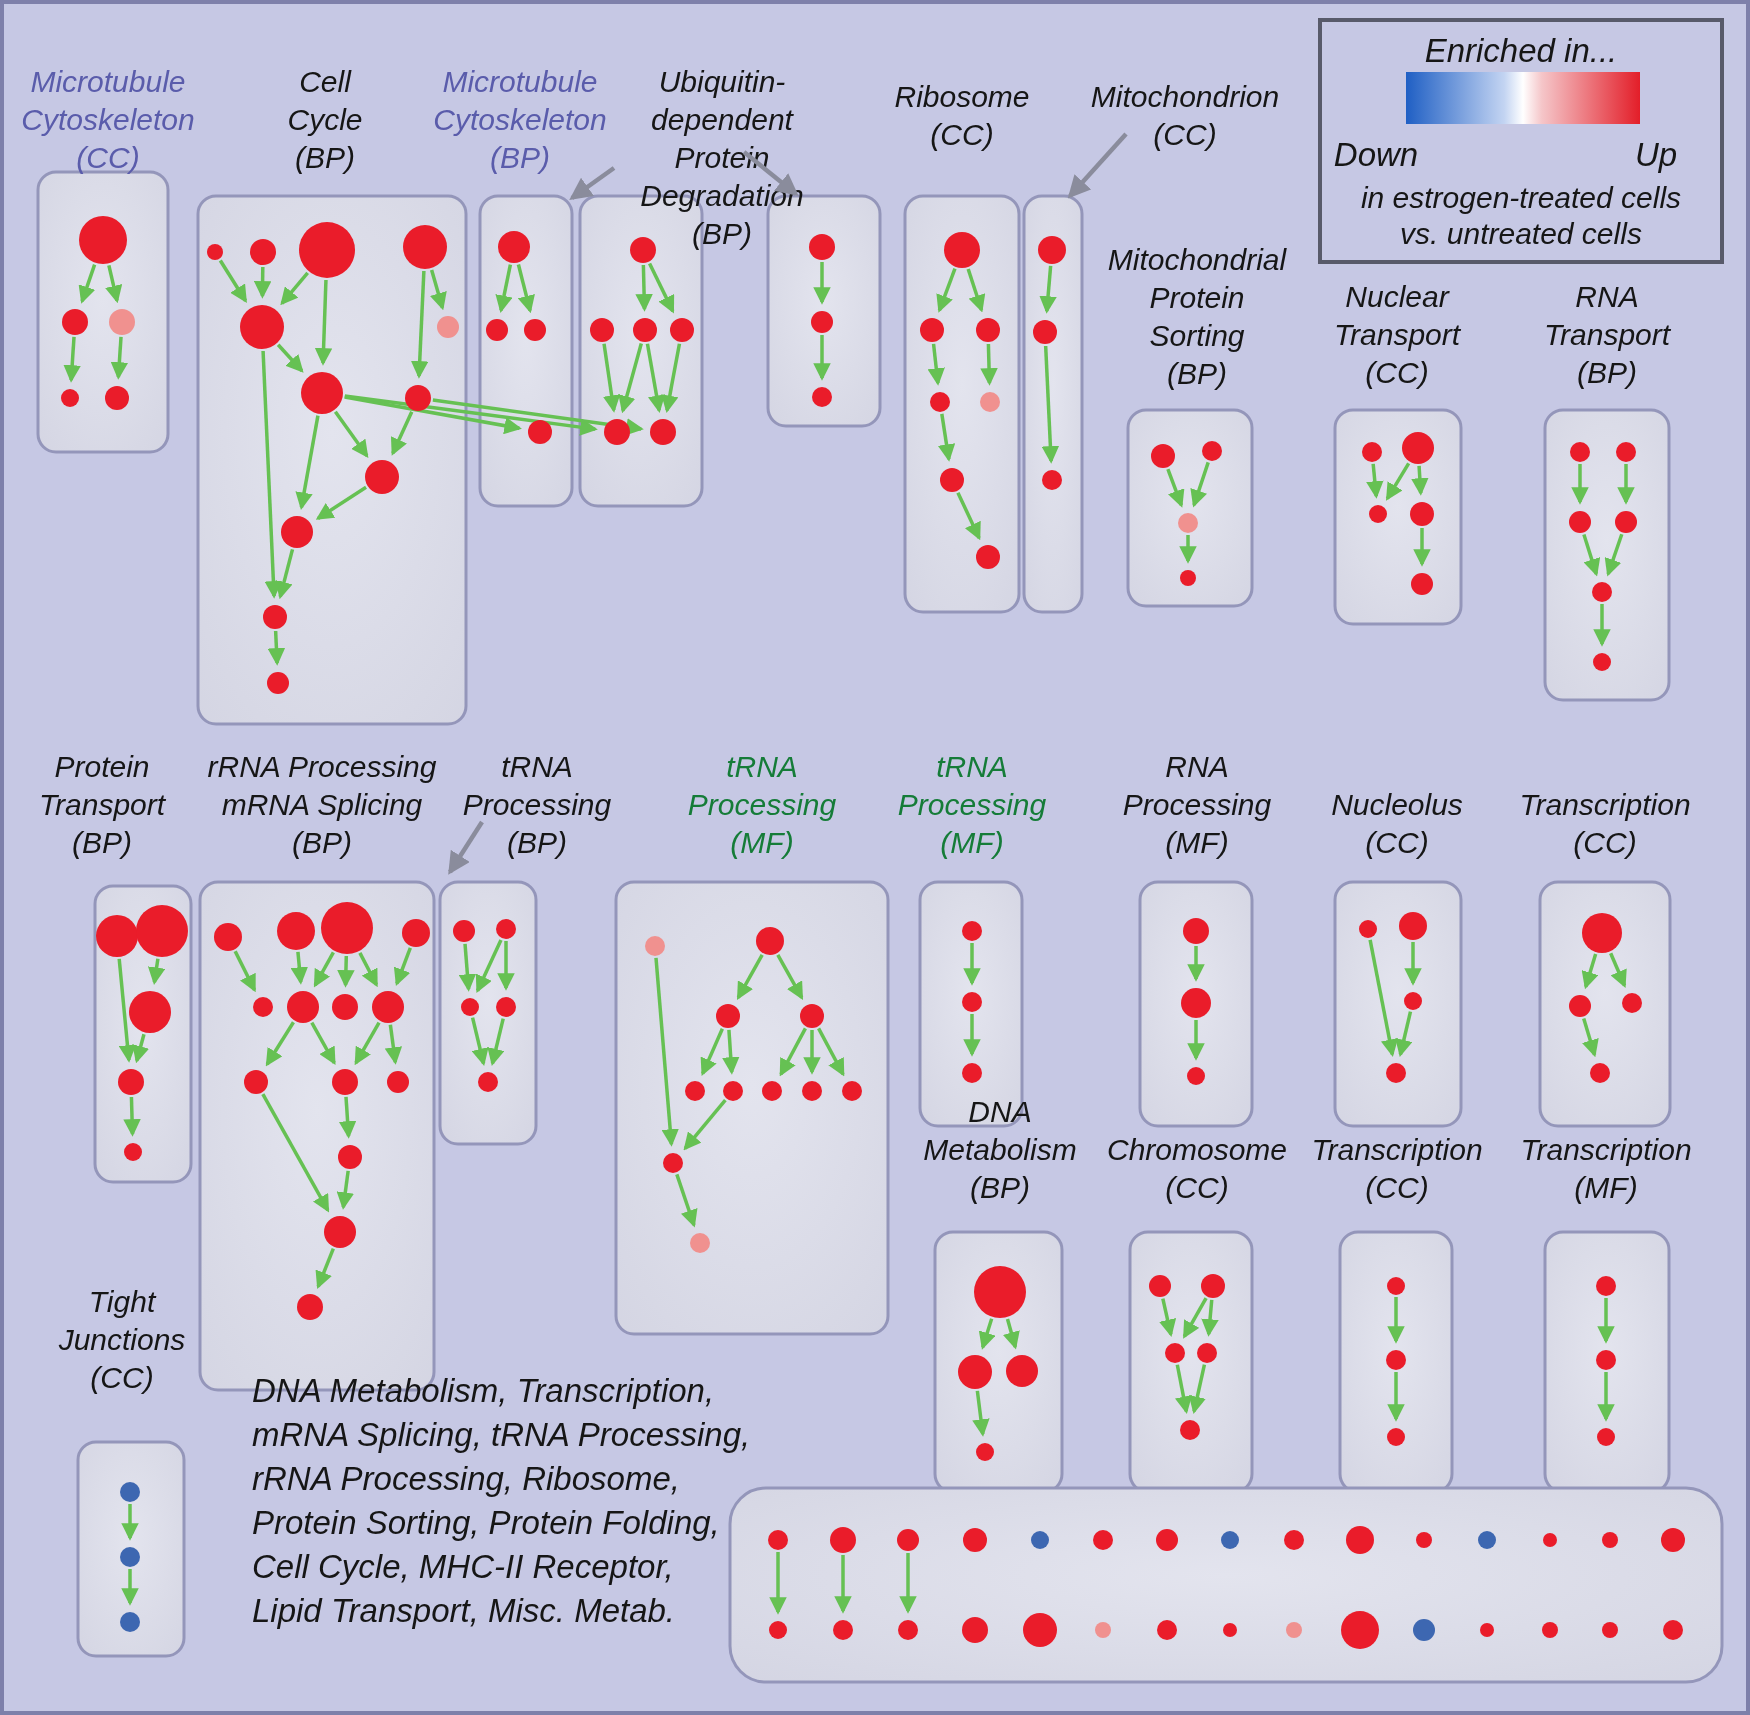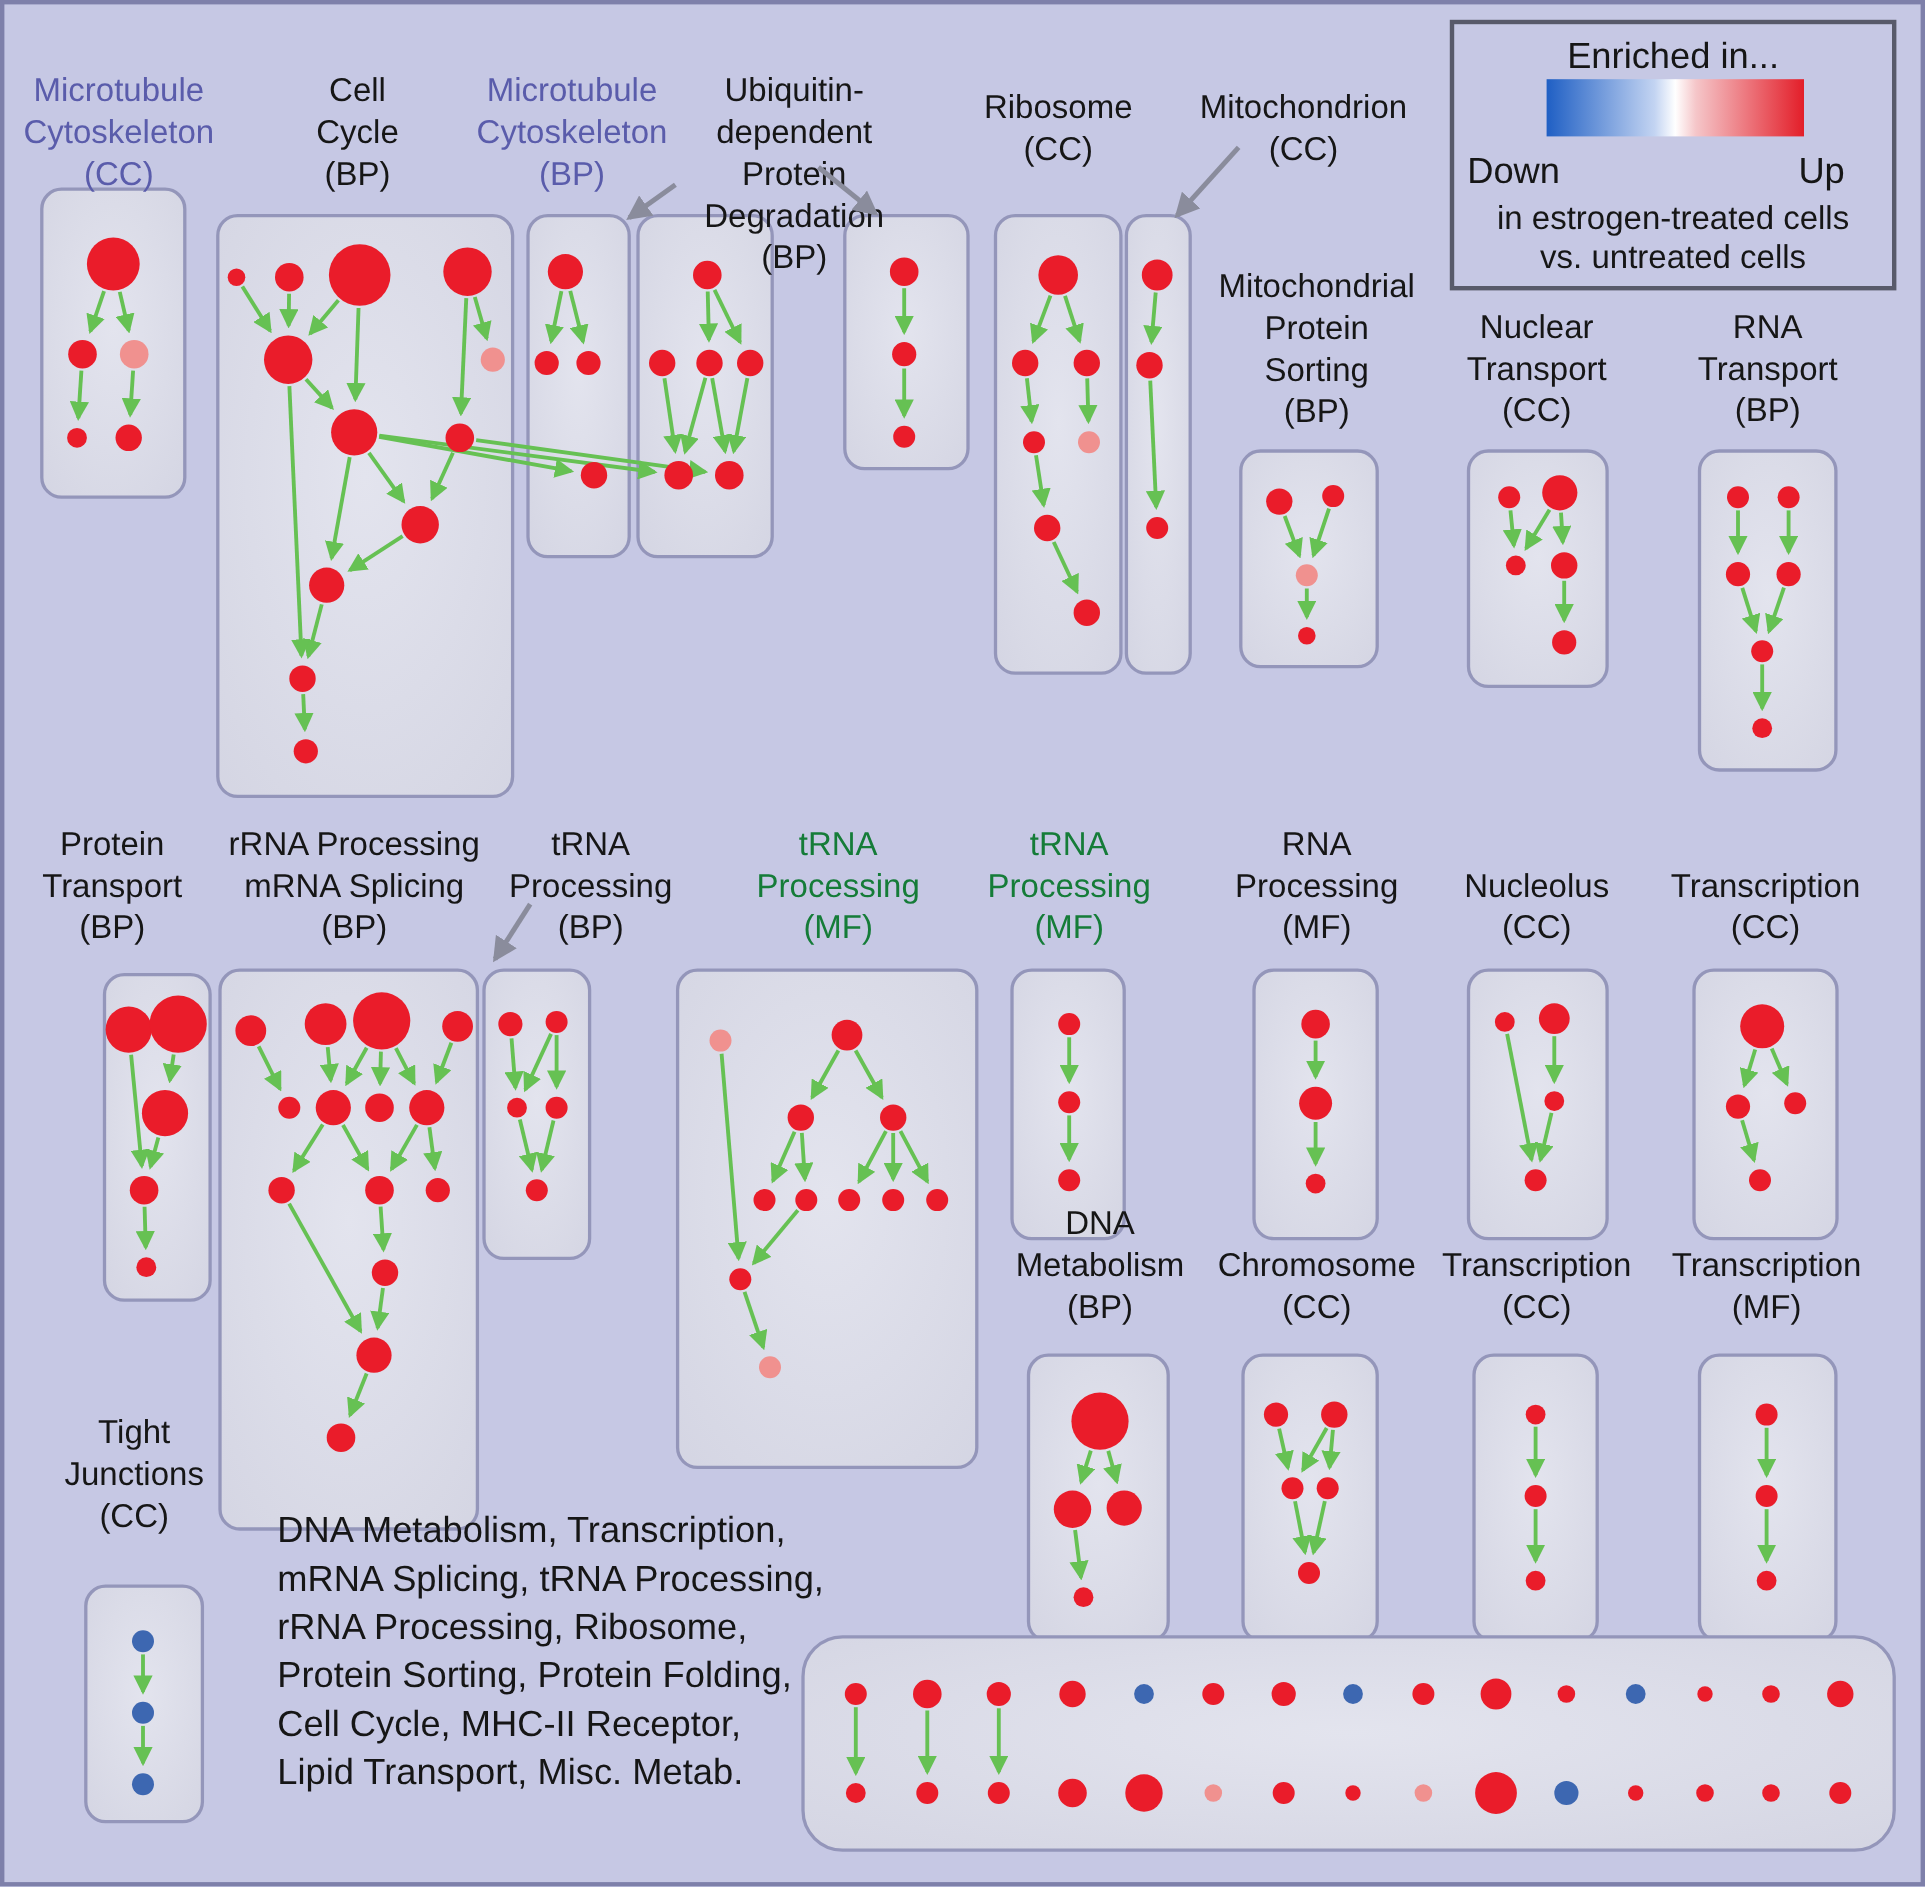--- a/index.html
+++ b/index.html
@@ -1,17 +1,17 @@
 <!DOCTYPE html>
 <html><head>
 <meta charset="utf-8">
 <title>GO Enrichment Network Figure</title>
 <style>
   html,body{margin:0;padding:0;background:#b9bbd9;}
-  .figure-wrap{width:100%;max-width:1750px;margin:0 auto;}
+  .figure-wrap{width:100%;max-width:1750px;margin:0 auto;font-style:italic;}
   svg{display:block;width:100%;height:auto;}
   svg text{font-family:"Liberation Sans","DejaVu Sans",sans-serif;}
 </style>
 </head>
 <body>
 
 <div class="figure-wrap">
   <svg id="fig" viewBox="0 0 1750 1715" xmlns="http://www.w3.org/2000/svg" role="img">
       <defs>
         <marker id="arrowGreen" viewBox="0 0 10 10" refX="8.5" refY="5" markerWidth="5" markerHeight="5" orient="auto">

